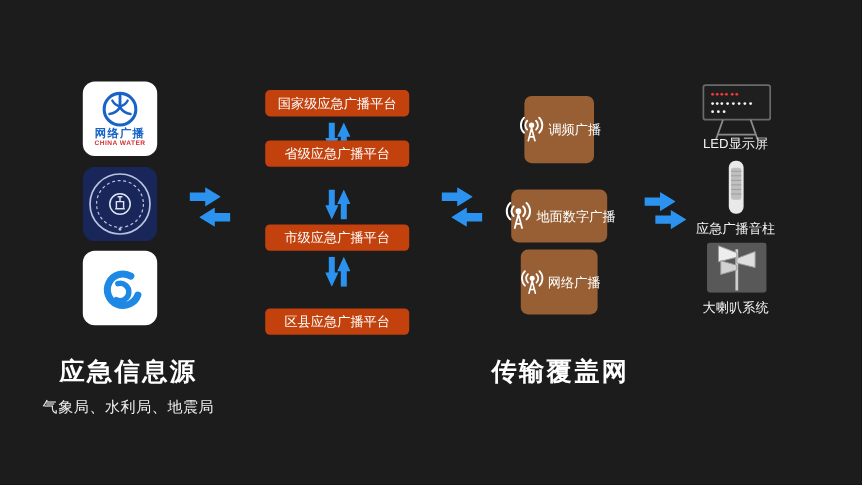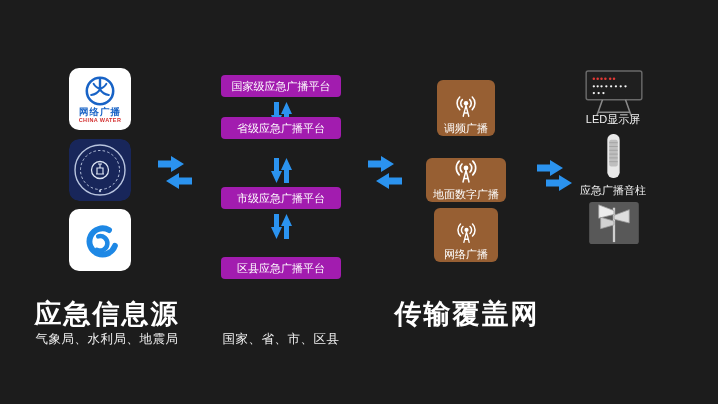--- a/index.html
+++ b/index.html
@@ -11,34 +11,34 @@
   
   .logo-box{
     position:absolute;left:69px;width:62px;height:62px;background:#fff;
     border-radius:10px;display:flex;flex-direction:column;align-items:center;
     justify-content:center;overflow:hidden;
   }
   .logo-cn{font-size:9.5px;font-weight:bold;color:#1863c6;line-height:1.05;letter-spacing:1px;}
   .logo-en{font-size:5.5px;font-weight:bold;color:#d32f2f;letter-spacing:.4px;}
   
   .blue-box{
-    position:absolute;left:221px;width:120px;height:22px;background:#a21caf;
+    position:absolute;left:221px;width:120px;height:22px;background:#c2410c;
     border-radius:4px;color:#fff;font-size:11px;display:flex;align-items:center;
     justify-content:center;white-space:nowrap;
   }
   
   .brown-box{
     position:absolute;background:#975f33;border-radius:6px;color:#fff;
-    display:flex;flex-direction:column;align-items:center;justify-content:flex-end;
+    display:flex;flex-direction:row;align-items:center;justify-content:center;
     gap:2px;
   }
   .brown-box .node-label{font-size:11px;white-space:nowrap;}
   
   .col-title{
-    position:absolute;top:296px;text-align:center;font-size:27px;font-weight:bold;
+    position:absolute;top:296px;text-align:center;font-size:21px;font-weight:bold;
     letter-spacing:2px;color:#fff;
   }
   .col-sub{
     position:absolute;top:331px;text-align:center;font-size:12.5px;color:#f0f0f0;
     letter-spacing:.5px;
   }
   .dev-label{
     position:absolute;text-align:center;font-size:11px;color:#f2f2f2;white-space:nowrap;
   }
   .arrow{position:absolute;line-height:0;}
@@ -115,21 +115,20 @@
   </div>
   <div class="blue-box" style="top:187px">市级应急广播平台</div>
   <div class="arrow" style="left:271px;top:214px">
     <svg viewBox="0 0 21 25" width="21" height="25">
       <polygon points="3,0 8,0 8,13 11,13 5.5,25 0,13 3,13" fill="#2b93ef"></polygon>
       <polygon points="13,25 18,25 18,12 21,12 15.5,0 10,12 13,12" fill="#2b93ef"></polygon>
     </svg>
   </div>
   <div class="blue-box" style="top:257px">区县应急广播平台</div>
 
-  <div class="col-sub" style="left:191px;width:180px">国家、省、市、区县</div>
 
   <div class="arrow" style="left:368px;top:156px">
     <svg viewBox="0 0 26 16" width="26" height="16">
         <polygon points="0,4.5 13,4.5 13,0 26,8 13,16 13,11.5 0,11.5" fill="#2b93ef"></polygon>
       </svg>
   </div>
   <div class="arrow" style="left:376px;top:173px">
     <svg viewBox="0 0 26 16" width="26" height="16">
         <polygon points="26,4.5 13,4.5 13,0 0,8 13,16 13,11.5 26,11.5" fill="#2b93ef"></polygon>
       </svg>
@@ -237,15 +236,16 @@
 
   <div class="abs" style="left:589px;top:202px;line-height:0">
     <svg viewBox="0 0 52 44" width="50" height="42">
       <rect width="52" height="44" rx="3" fill="#585858"></rect>
       <rect x="24.8" y="6" width="2.4" height="36" fill="#cfcfcf"></rect>
       <polygon points="26,9 10,3 10,17 26,13" fill="#ededed" stroke="#9a9a9a" stroke-width="0.8"></polygon>
       <polygon points="26,14 42,8 42,22 26,18" fill="#dedede" stroke="#9a9a9a" stroke-width="0.8"></polygon>
       <polygon points="26,20 12,16 12,28 26,24" fill="#d2d2d2" stroke="#9a9a9a" stroke-width="0.8"></polygon>
     </svg>
   </div>
+  <div class="dev-label" style="left:553px;top:249px;width:120px">大喇叭系统</div>
 
 
 </div>
 
 </body></html>

